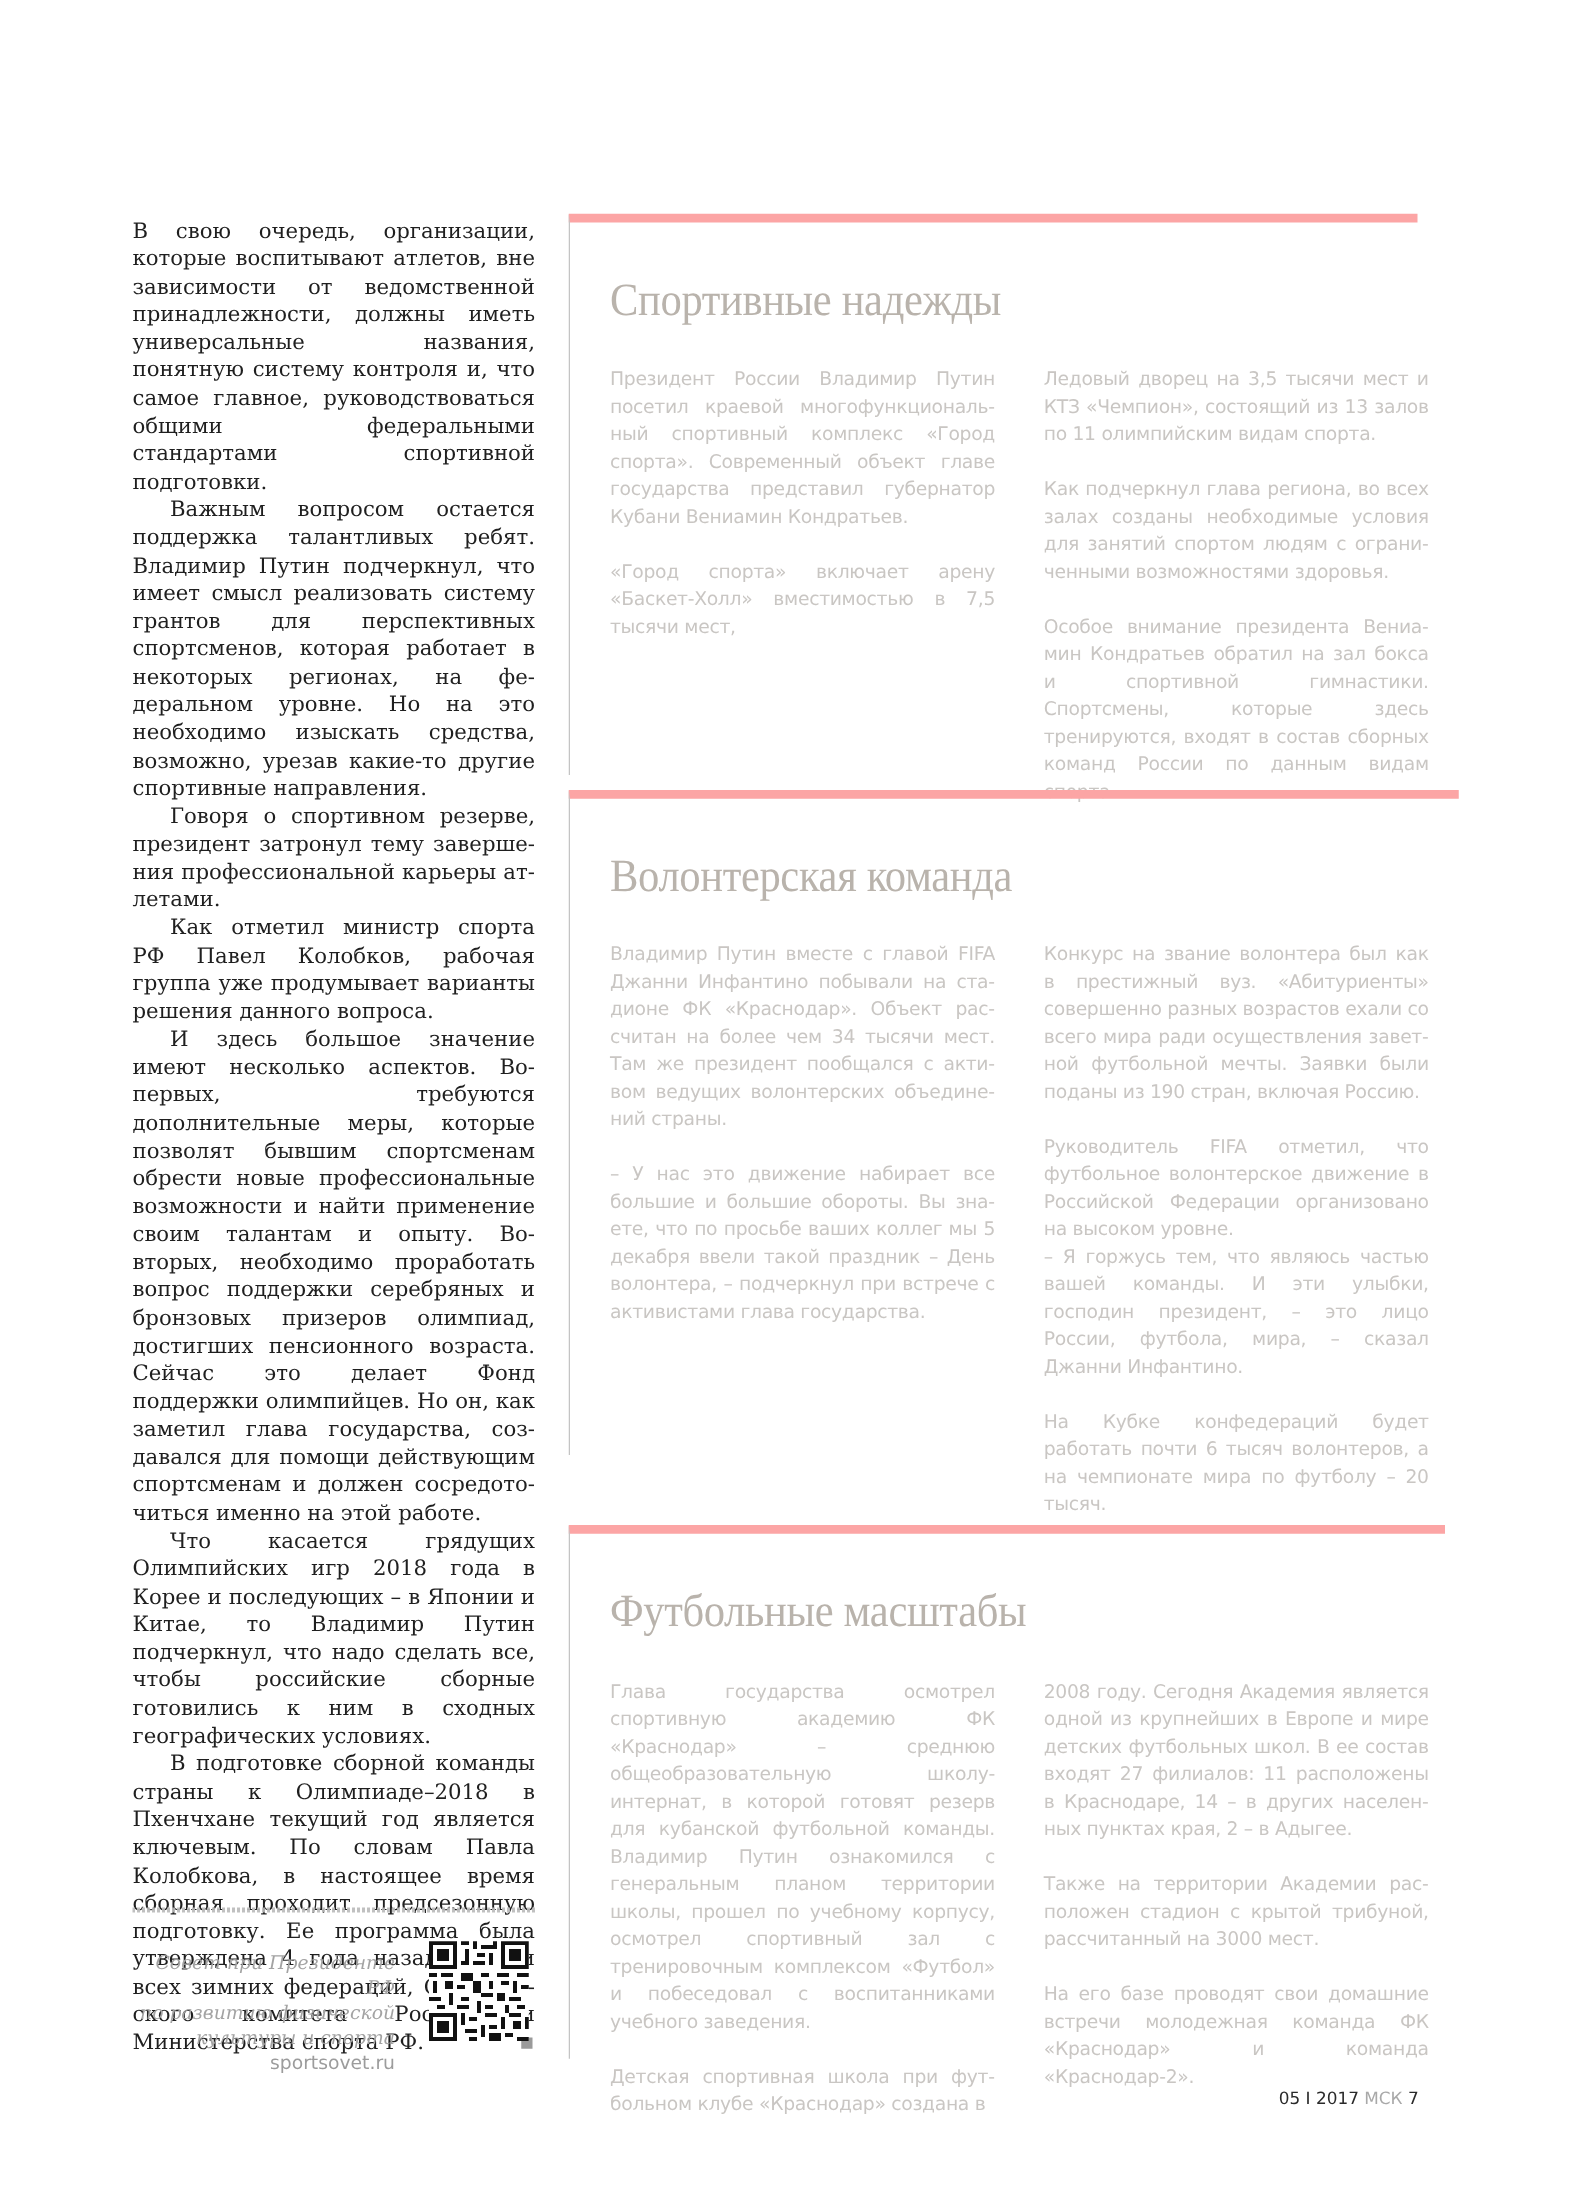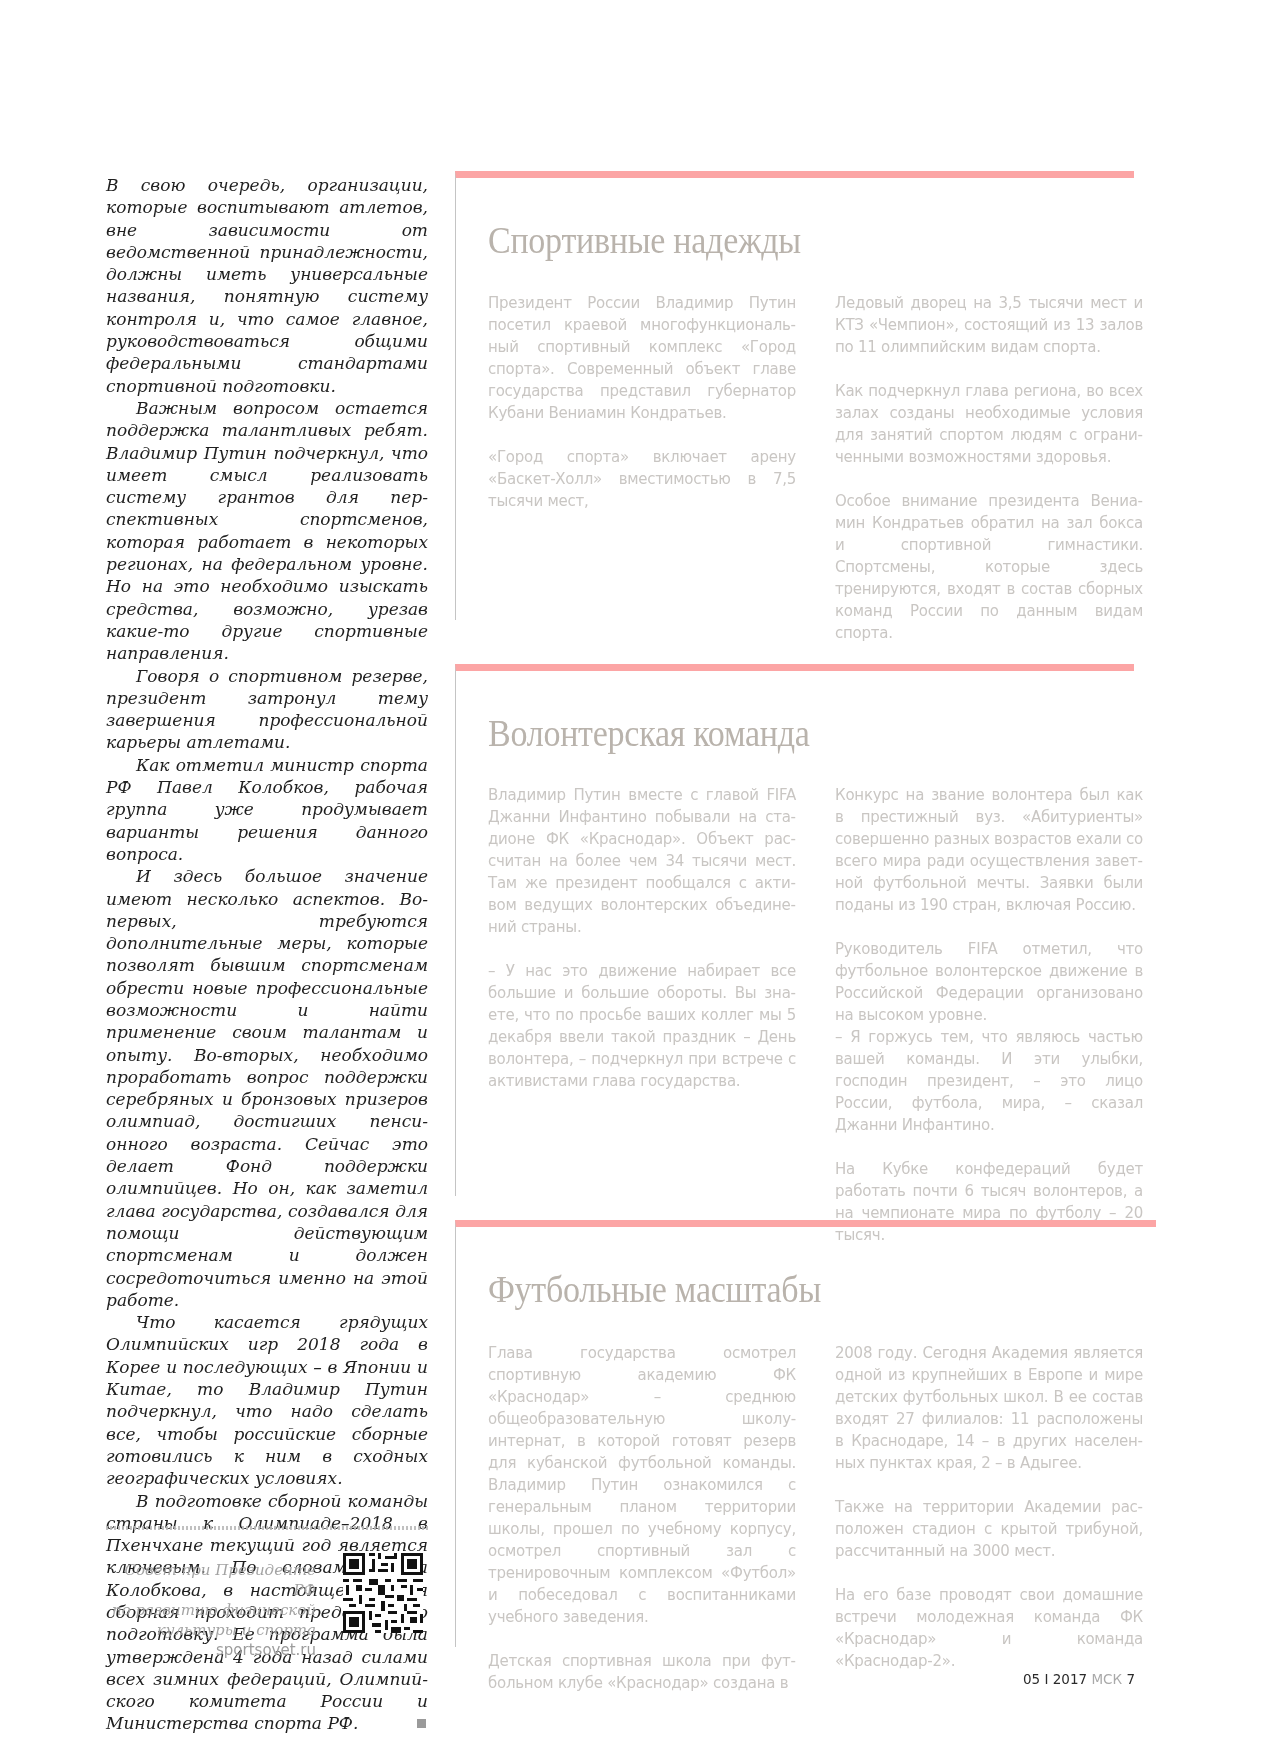--- a/index.html
+++ b/index.html
@@ -5,21 +5,21 @@
   html, body { margin: 0; padding: 0; background: #ffffff; }
   body { width: 1264px; height: 1760px; position: relative; overflow: hidden; }
 
   
   .main-col {
     position: absolute; left: 106px; top: 174px; width: 322px;
     font-family: "DejaVu Serif", "Liberation Serif", serif;
     font-size: 17px; line-height: 22.3px; color: #1f1f1f;
     text-align: justify; hyphens: manual;
   }
-  .main-col p { margin: 0; text-indent: 30px; font-style: italic; }
+  .main-col p { margin: 0; text-indent: 30px; }
   .main-col p.first { text-indent: 0; }
   .end-mark {
     display: inline-block; width: 9px; height: 9px; background: #9a9a9a;
     float: right; margin-top: 7px; margin-right: 2px;
   }
 
   .wavy-divider {
     position: absolute; left: 106px; top: 1526px; width: 322px; height: 4px;
     background-image: repeating-linear-gradient(90deg, #b9b9b9 0 2px, transparent 2px 4px);
     opacity: 0.9;
@@ -35,21 +35,21 @@
     font-size: 15px; color: #9c9c9c; display: block;
   }
   .qr { position: absolute; left: 343px; top: 1553px; width: 80px; height: 80px; }
 
   
   .box {
     position: absolute; left: 455px; width: 678px;
     border-top: 7px solid #fca5a5; border-left: 1px solid #c4c4c4;
   }
   .box1 { top: 171px; height: 442px; }
-  .box2 { top: 664px; height: 525px; }
+  .box2 { top: 632px; height: 525px; padding-left: 33px; }
   .box3 { top: 1220px; height: 420px; padding-left: 22px; }
 
   .box h2 {
     position: absolute; left: 32px; margin: 0; font-weight: normal;
     font-family: "Liberation Serif", "DejaVu Serif", serif;
     font-size: 37px; letter-spacing: -0.3px; color: #b9b3ac;
     transform: scaleX(0.92); transform-origin: left center;
   }
   .box1 h2 { top: 41px; }
   .box2 h2 { top: 41px; }

